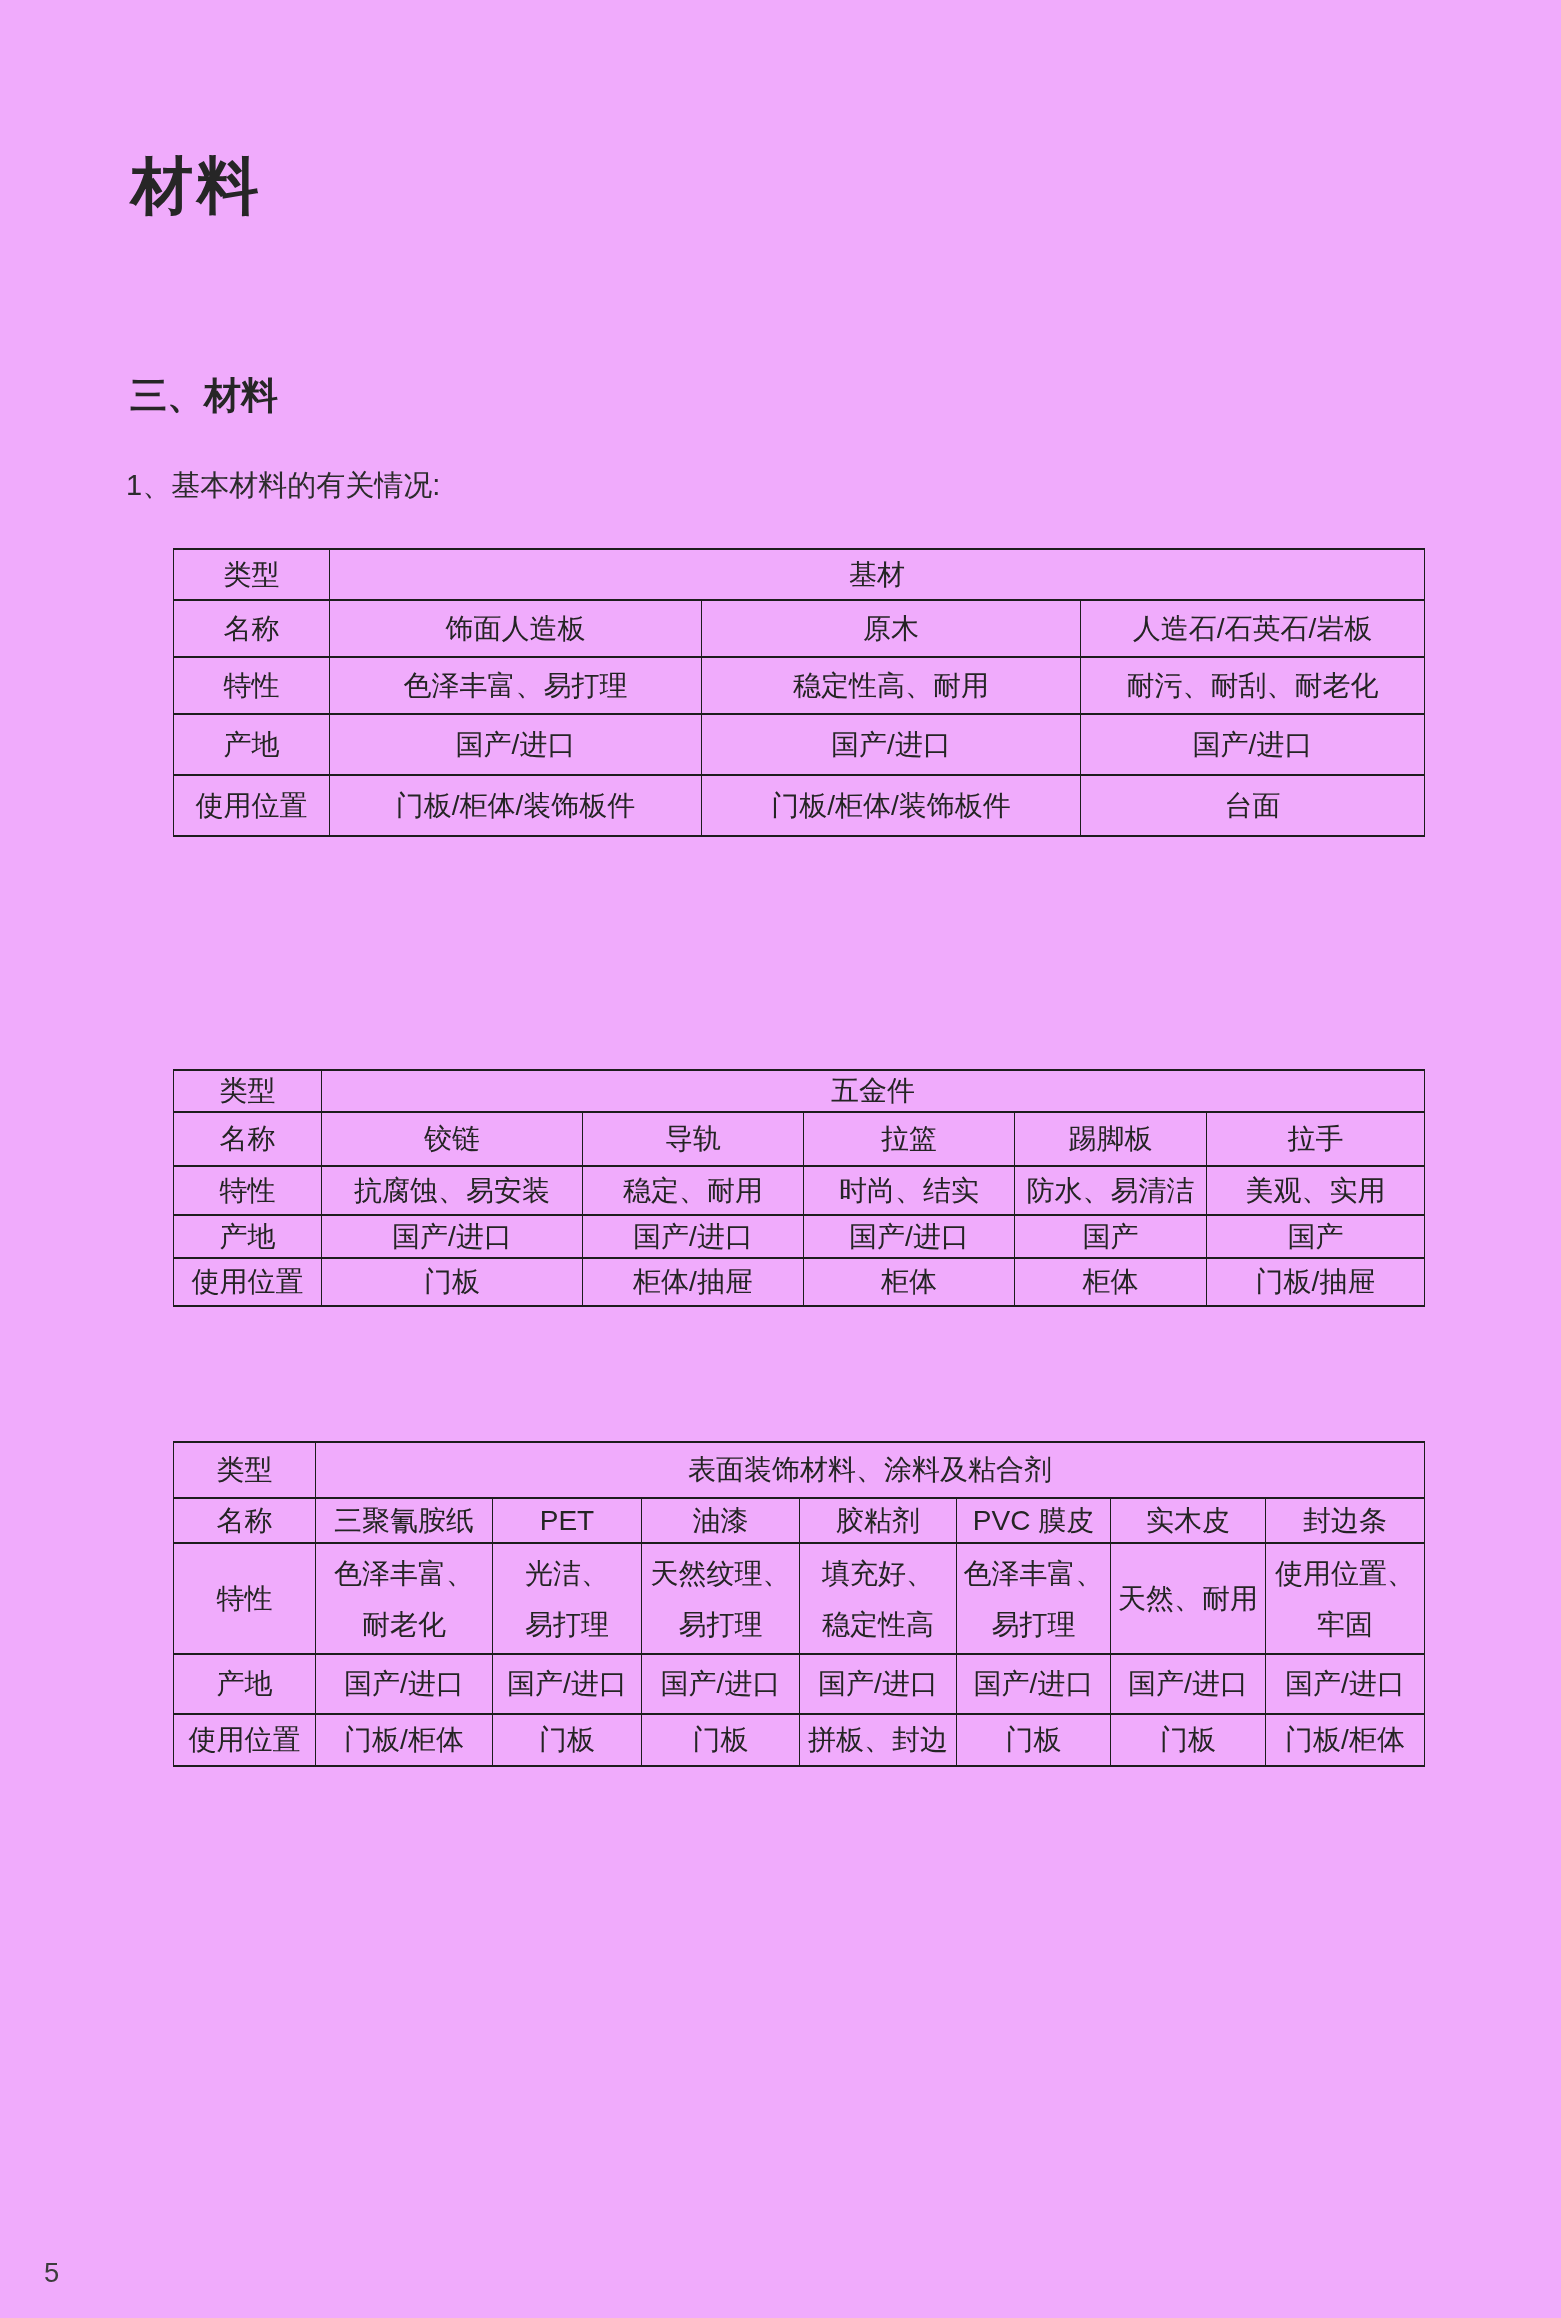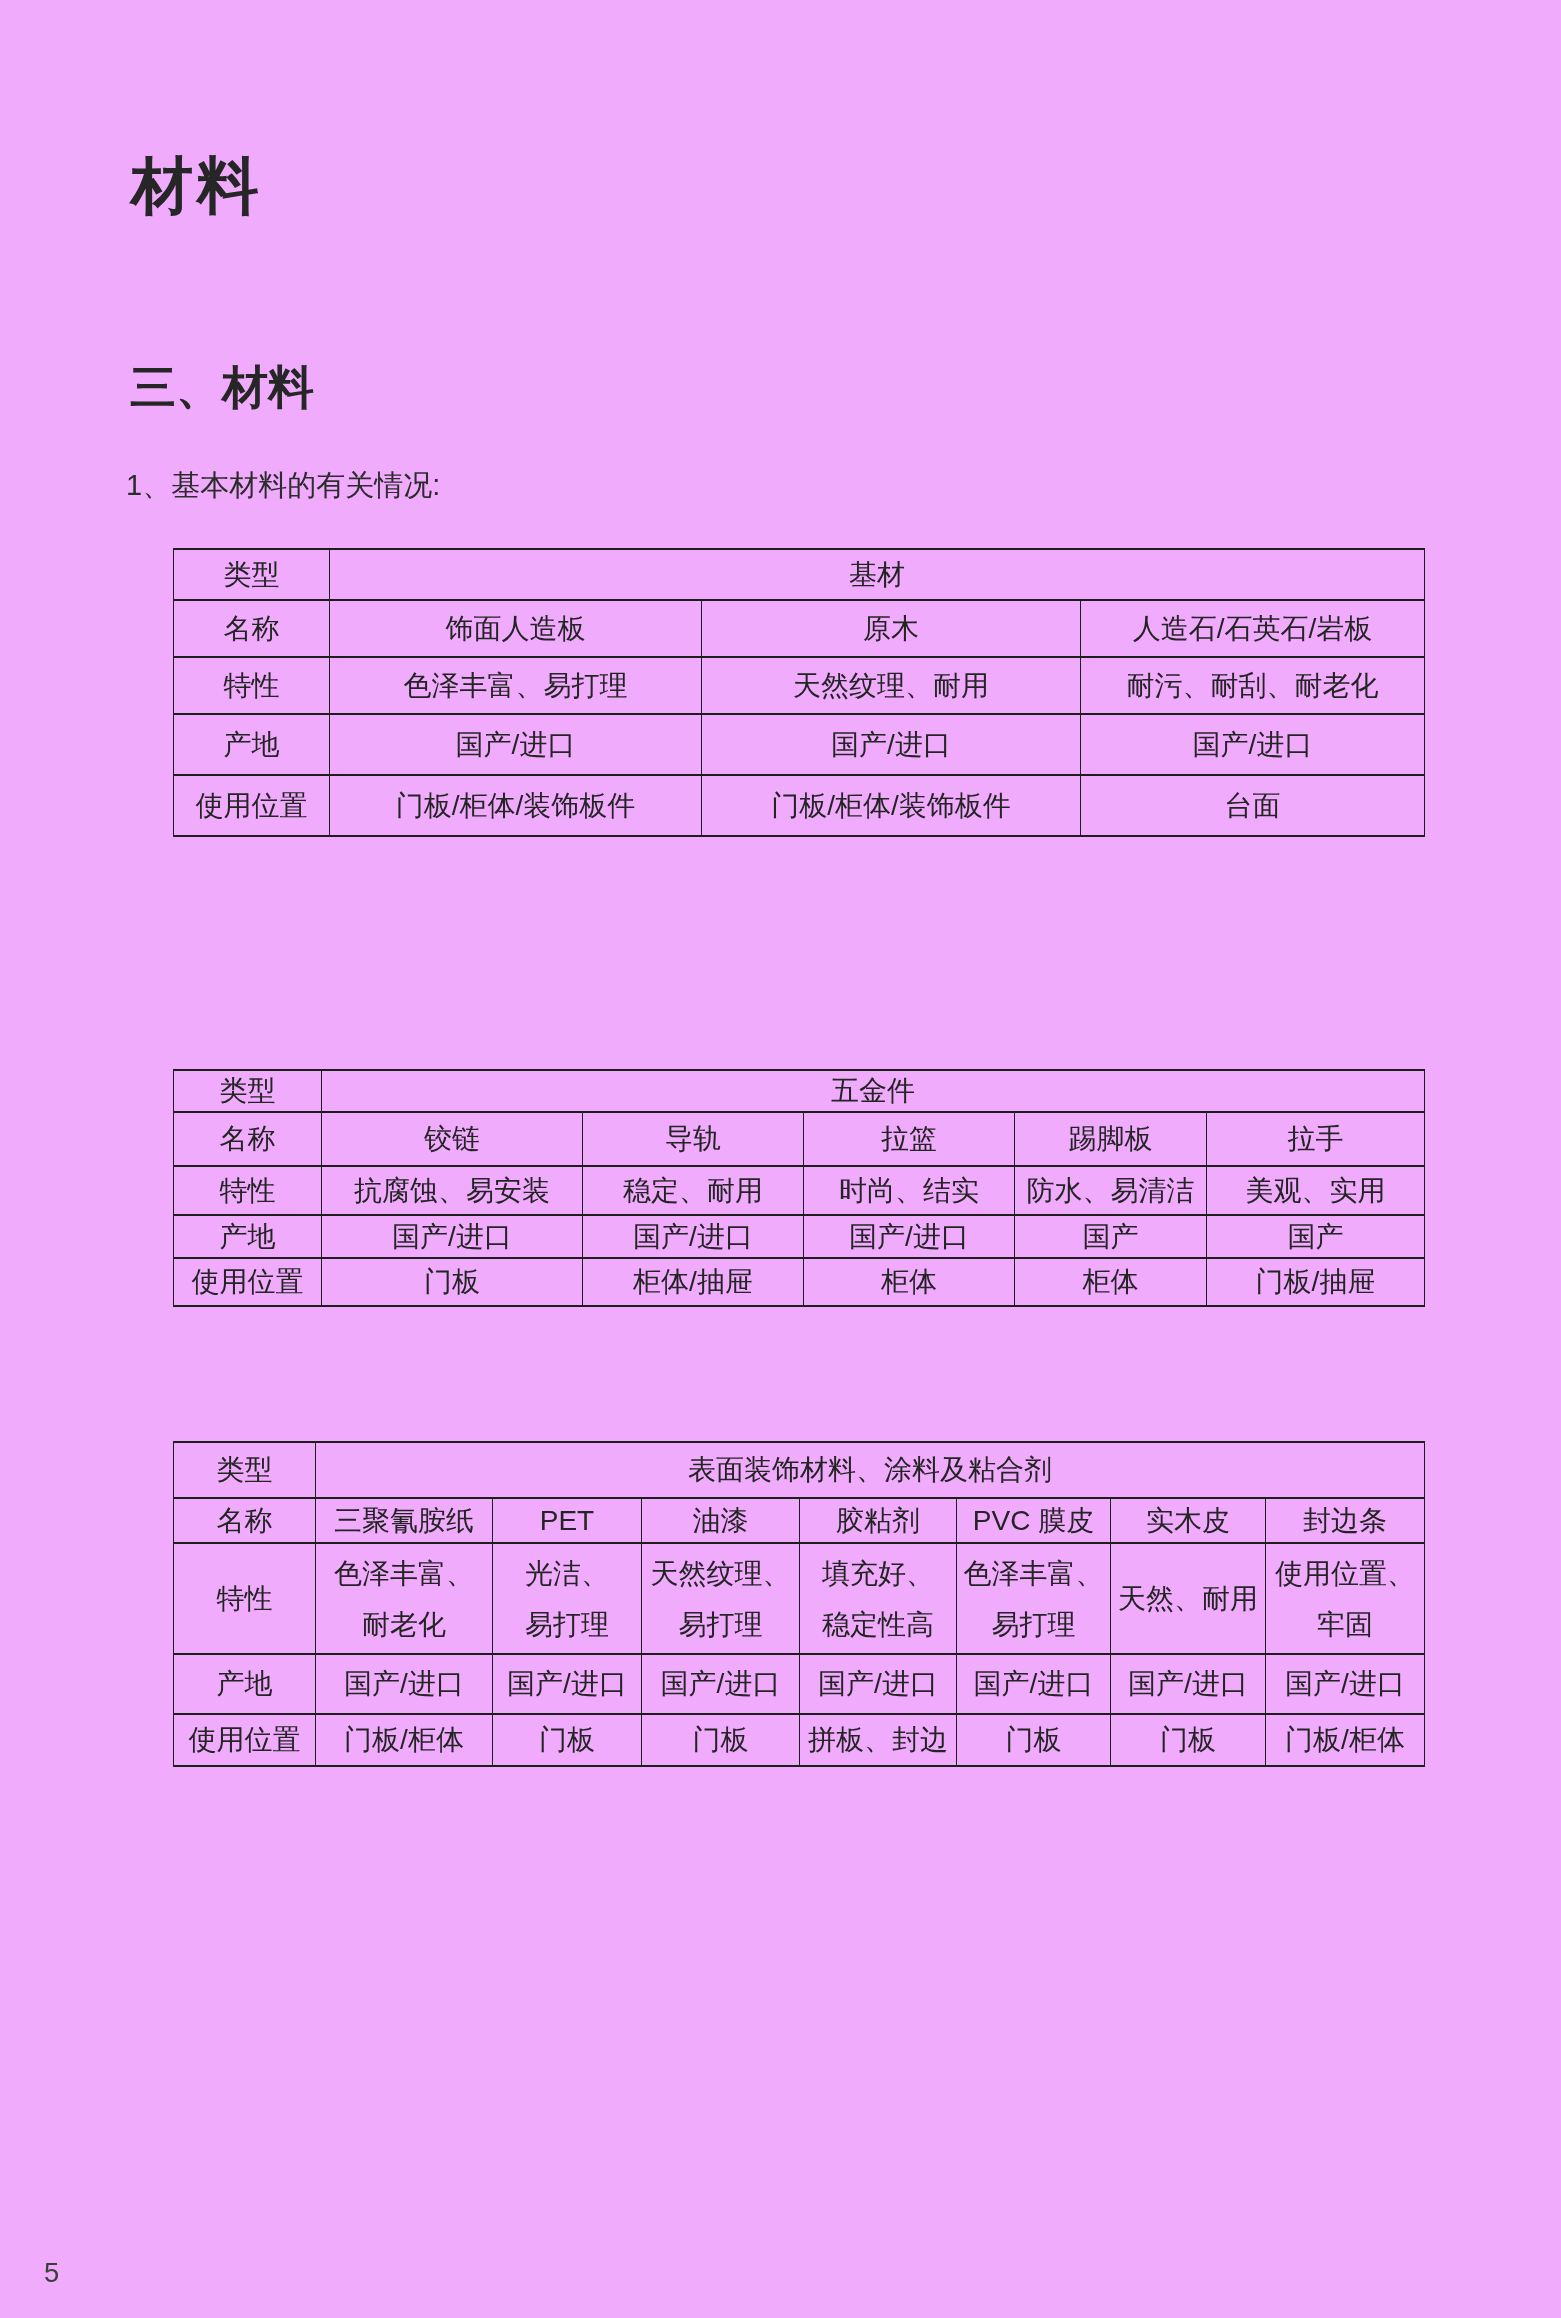--- a/index.html
+++ b/index.html
@@ -17,22 +17,22 @@
     left: 131px;
     top: 144px;
     font-size: 62px;
     font-weight: bold;
     letter-spacing: 3.8px;
     color: #262626;
   }
   .section-heading {
     position: absolute;
     left: 130px;
-    top: 357px;
-    font-size: 46px;
+    top: 371px;
+    font-size: 37px;
     font-weight: bold;
     color: #262626;
   }
   .item-label {
     position: absolute;
     font-size: 29px;
     color: #2c2c2c;
   }
   #item1 { left: 126px; top: 466px; }
   #item2 { left: 126px; top: 990px; }
@@ -95,21 +95,21 @@
       </tr>
       <tr style="height:57px">
         <td>名称</td>
         <td>饰面人造板</td>
         <td>原木</td>
         <td>人造石/石英石/岩板</td>
       </tr>
       <tr style="height:57px">
         <td>特性</td>
         <td>色泽丰富、易打理</td>
-        <td>天然纹理、耐用</td>
+        <td>稳定性高、耐用</td>
         <td>耐污、耐刮、耐老化</td>
       </tr>
       <tr style="height:61px">
         <td>产地</td>
         <td>国产/进口</td>
         <td>国产/进口</td>
         <td>国产/进口</td>
       </tr>
       <tr style="height:61px">
         <td>使用位置</td>

